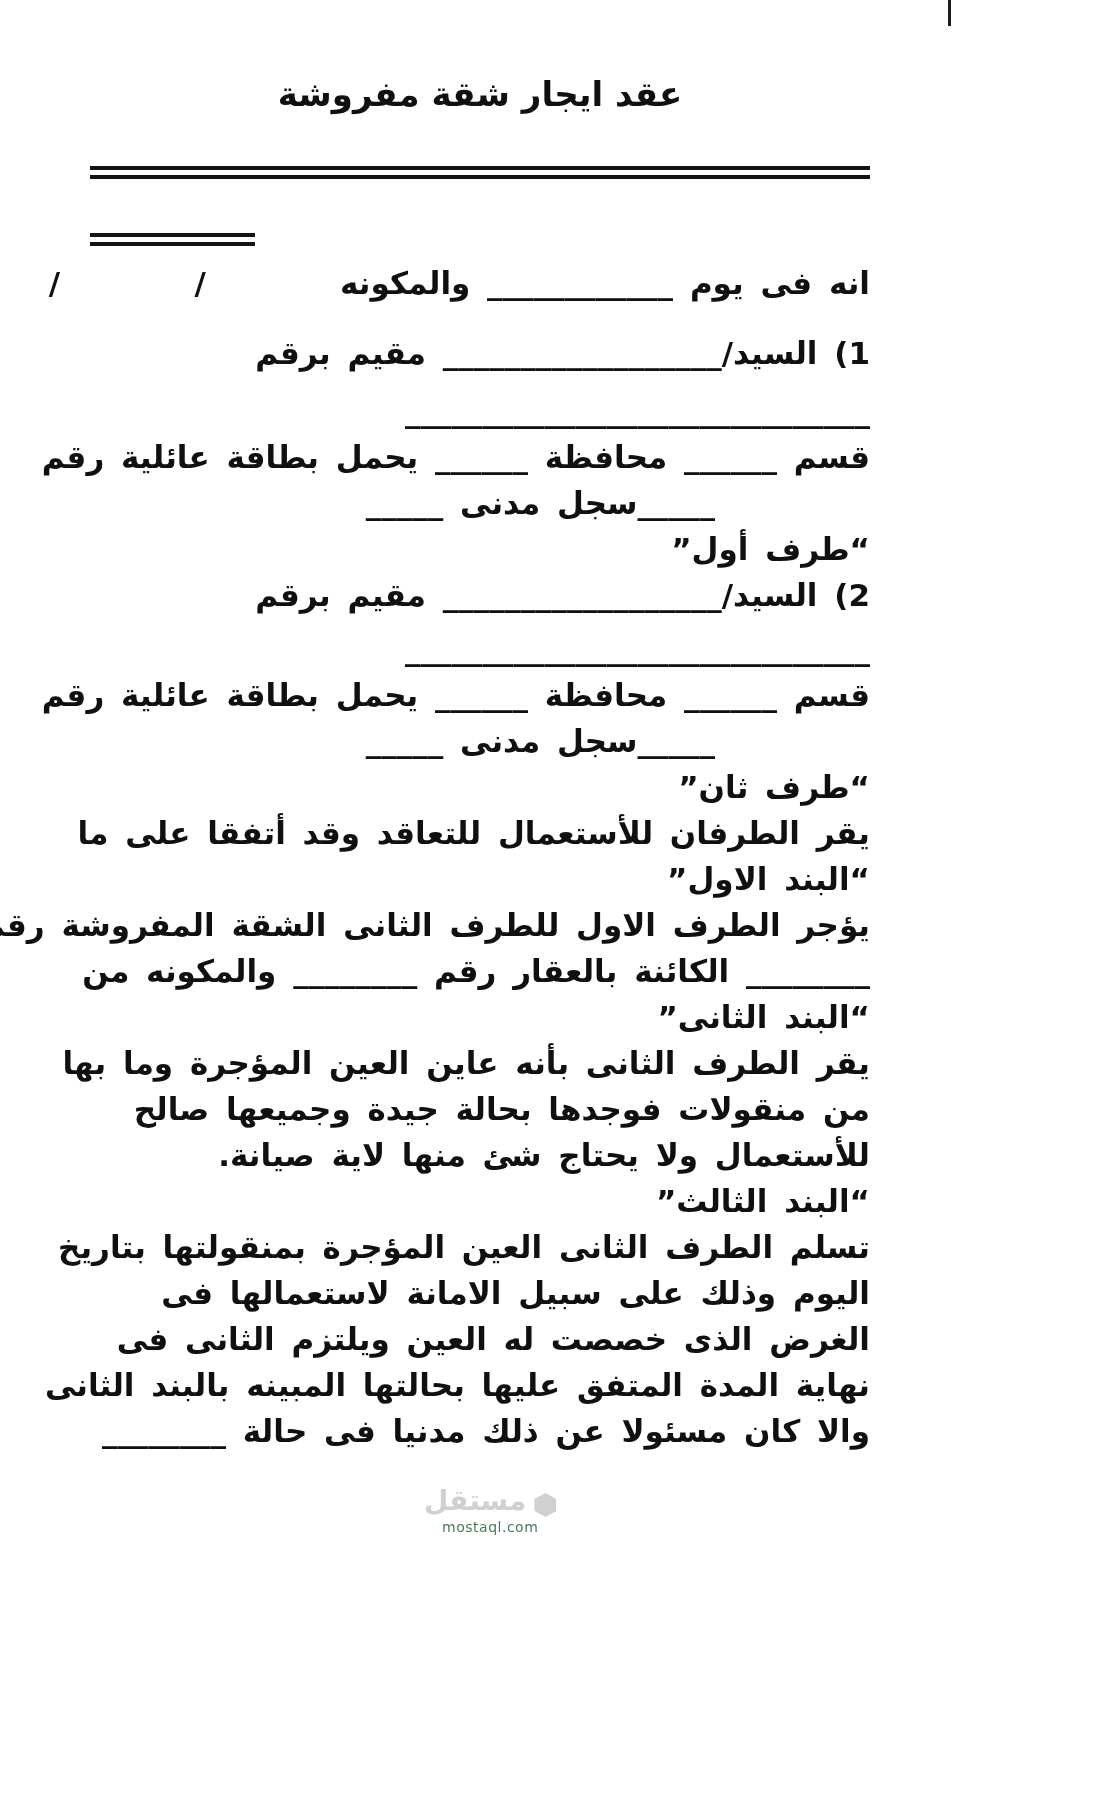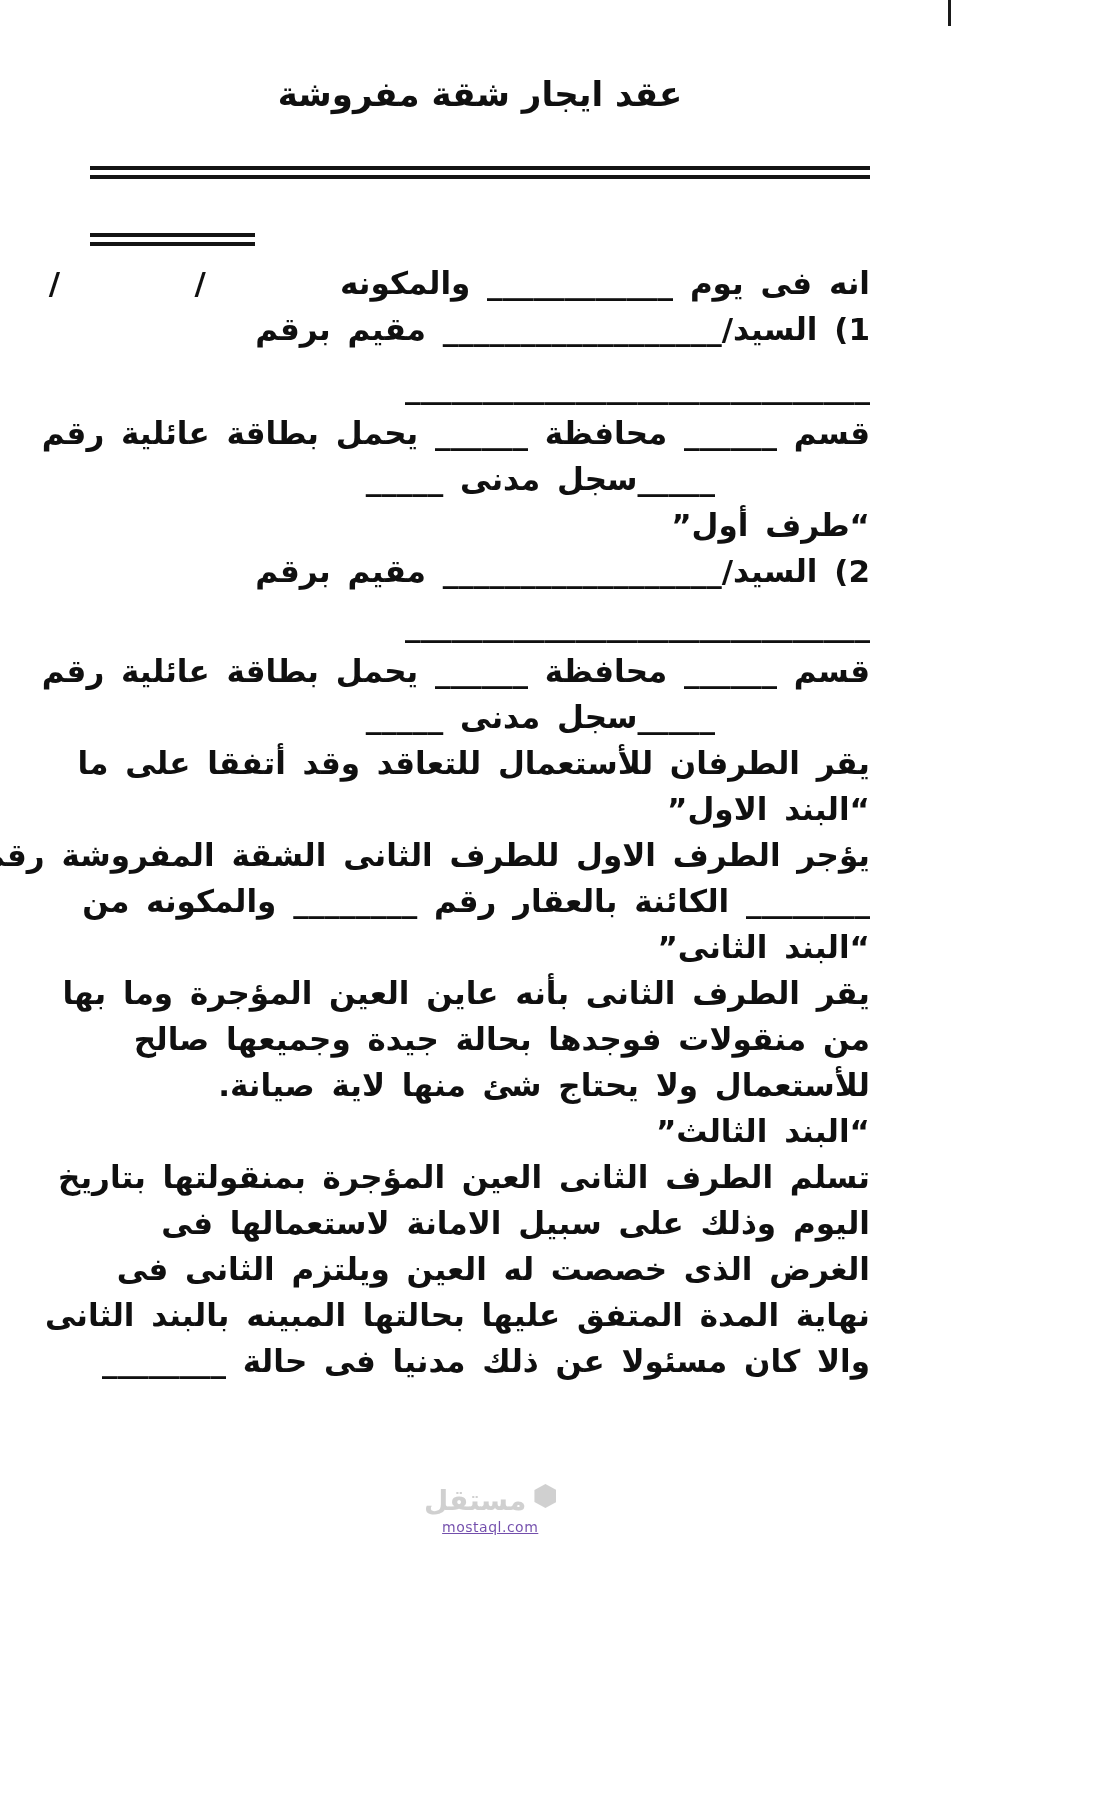--- a/index.html
+++ b/index.html
@@ -26,54 +26,53 @@
   }
   .rule {
     border-top: 4px solid #141414;
     border-bottom: 4px solid #141414;
     height: 13px;
   }
   .rule-full { margin-top: 50px; width: 100%; }
   .rule-short { width: 165px; margin: 54px auto 0 0; }
   .lines { margin-top: 14px; font-size: 31px; line-height: 46px; }
   .line { white-space: pre; text-align: right; word-spacing: 6px; }
-  .gap-lg { }
+  .gap-lg { margin-top: 24px; }
   .gap-sm { margin-top: 12px; }
   .gap-xs { margin-top: 8px; }
   .indent { padding-right: 155px; }
   .scan-mark {
     position: absolute;
     top: 0; left: 948px;
     width: 3px; height: 26px;
     background: #1a1a1a;
   }
   .watermark {
     position: absolute;
     top: 1484px; left: 424px;
     display: flex;
     flex-direction: column;
     align-items: center;
     gap: 2px;
     opacity: 0.78;
     z-index: 5;
   }
-  .wm-row { display: flex; align-items: flex-start; gap: 8px; direction: rtl; }
+  .wm-row { display: flex; align-items: flex-end; gap: 8px; direction: rtl; }
   .wm-logo {
     width: 22px; height: 24px;
     background: #c4c4c4;
     clip-path: polygon(50% 0, 100% 25%, 100% 75%, 50% 100%, 0 75%, 0 25%);
   }
   .wm-brand { font-size: 28px; font-weight: 700; color: #c4c4c4; white-space: pre; }
   .wm-site {
     font-size: 14px;
     font-weight: 400;
-    color: #4c1d95;
+    color: #14532d;
     direction: ltr;
     letter-spacing: 0.5px;
-    text-decoration: underline;
   }
 </style>
 </head>
 <body>
 
 <div class="page">
   <div class="scan-mark"></div>
 
   <div class="content">
     <h1 class="title">عقد ايجار شقة مفروشة</h1>
@@ -85,20 +84,21 @@
       <div class="line">انه فى يوم ____________ والمكونه        /        /</div>
       <div class="line gap-lg">1) السيد/__________________ مقيم برقم</div>
       <div class="line gap-sm">______________________________</div>
       <div class="line">قسم ______ محافظة ______ يحمل بطاقة عائلية رقم</div>
       <div class="line indent">_____سجل مدنى _____</div>
       <div class="line">“طرف أول”</div>
       <div class="line">2) السيد/__________________ مقيم برقم</div>
       <div class="line gap-xs">______________________________</div>
       <div class="line">قسم ______ محافظة ______ يحمل بطاقة عائلية رقم</div>
       <div class="line indent">_____سجل مدنى _____</div>
+      <div class="line">“طرف ثان”</div>
       <div class="line">يقر الطرفان للأستعمال للتعاقد وقد أتفقا على ما</div>
       <div class="line">“البند الاول”</div>
       <div class="line">يؤجر الطرف الاول للطرف الثانى الشقة المفروشة رقم</div>
       <div class="line">________ الكائنة بالعقار رقم ________ والمكونه من</div>
       <div class="line">“البند الثانى”</div>
       <div class="line">يقر الطرف الثانى بأنه عاين العين المؤجرة وما بها</div>
       <div class="line">من منقولات فوجدها بحالة جيدة وجميعها صالح</div>
       <div class="line">للأستعمال ولا يحتاج شئ منها لاية صيانة.</div>
       <div class="line">“البند الثالث”</div>
       <div class="line">تسلم الطرف الثانى العين المؤجرة بمنقولتها بتاريخ</div>

